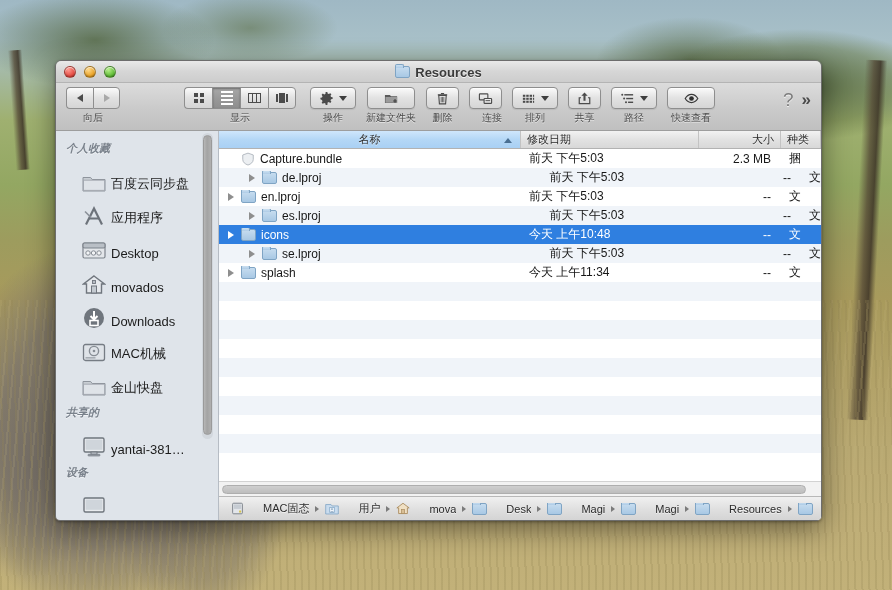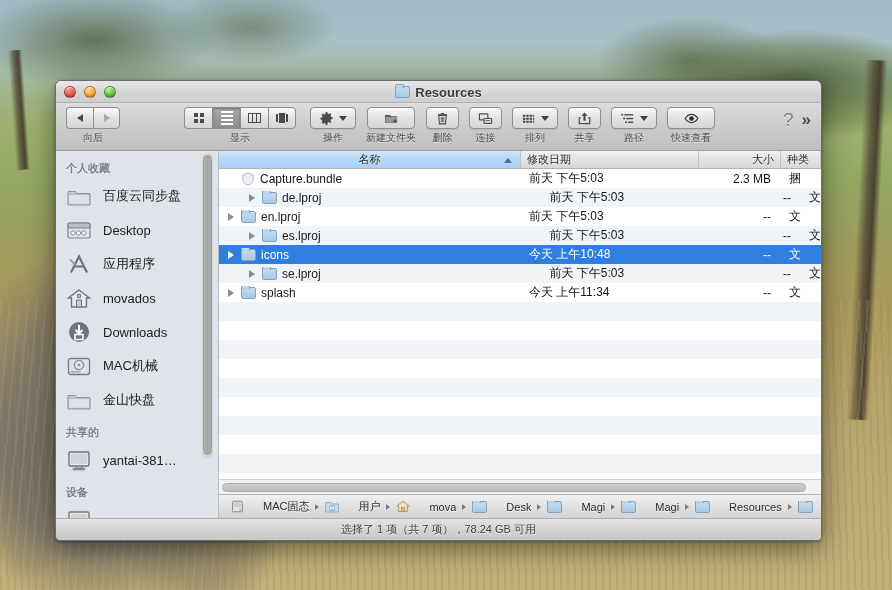--- a/index.html
+++ b/index.html
@@ -57,21 +57,20 @@
   #finder-window {
     position: absolute;
     left: 55px; top: 60px;
     width: 767px;     
     height: 461px;
     border-radius: 6px 6px 5px 5px;
     box-shadow: 0 8px 28px rgba(0,0,0,0.45), 0 1px 3px rgba(0,0,0,0.35);
     overflow: hidden;
     display: flex; flex-direction: column;
     border: 1px solid #6d6d6d;
-    margin-top: 20px;
   }
 
   
   #titlebar {
     height: 22px;
     background: linear-gradient(to bottom, #e9e9e9 0%, #d6d6d6 50%, #cdcdcd 100%);
     border-bottom: 1px solid #b4b4b4;
     display: flex; align-items: center;
     position: relative;
     flex: 0 0 auto;
@@ -200,24 +199,25 @@
     background: #dfe4ea;
     border-right: 1px solid #b6bcc4;
     padding-top: 6px;
     position: relative;
     overflow: hidden;
   }
   .sb-header {
     font-size: 11px; color: #7a828c; font-weight: bold;
     padding: 4px 0 3px 10px;
     text-shadow: 0 1px 0 rgba(255,255,255,0.55);
+    font-style: italic;
   }
   .sb-item {
-    height: 34px; display: flex; align-items: center; gap: 11px;
-    padding-left: 10px;
+    height: 34px; display: flex; align-items: flex-end; gap: 4px;
+    padding-left: 25px;
     font-size: 13px; color: #1c1c1c;
   }
   .sb-item .sb-label { white-space: nowrap; overflow: hidden; text-overflow: ellipsis; }
   .sb-ico { width: 26px; height: 22px; flex: 0 0 26px; display:flex; align-items:center; justify-content:center; }
 
   #sb-scrollbar {
     position: absolute; right: 5px; top: 2px;
     width: 11px; height: 306px;
     background: #d2d7dd;
     border-radius: 6px;
@@ -426,21 +426,21 @@
       <div class="btn">
         <svg class="tb-ico" viewBox="0 0 16 16">
           <path fill="none" stroke="#4b4b4b" stroke-width="1.2" d="M4 4.6h8l-.7 9.1H4.7z"></path>
           <path fill="none" stroke="#4b4b4b" stroke-width="1.2" d="M3 4.1h10M6.3 2.6h3.4"></path>
           <path fill="none" stroke="#6a6a6a" stroke-width="1" d="M6.6 6.3v5.7M8 6.3v5.7M9.4 6.3v5.7"></path>
         </svg>
       </div>
       <div class="tb-label">删除</div>
     </div>
 
-    <div class="tb-group" style="margin-right:10px;">
+    <div class="tb-group" style="margin-right:10px;align-items:flex-end;">
       <div class="btn">
         <svg class="tb-ico" viewBox="0 0 16 16">
           <rect x="1.5" y="3" width="9" height="6.5" rx="0.7" fill="none" stroke="#4b4b4b" stroke-width="1.2"></rect>
           <rect x="6.5" y="8" width="8" height="5.2" rx="0.7" fill="#ececec" stroke="#4b4b4b" stroke-width="1.2"></rect>
           <path stroke="#4b4b4b" stroke-width="1" d="M8 10.3h5"></path>
         </svg>
       </div>
       <div class="tb-label">连接</div>
     </div>
 
@@ -521,40 +521,40 @@
           <svg width="24" height="19" viewBox="0 0 24 19">
             <path d="M1 4.5h7.6l1.6 2H23v11.5H1z" fill="#c9ced4" stroke="#8e949c" stroke-width="1"></path>
             <path d="M1.5 7.2H22.6v10.2H1.5z" fill="#dfe3e8" stroke="#9aa0a8" stroke-width="0.8"></path>
           </svg>
         </span>
         <span class="sb-label">百度云同步盘</span>
       </div>
 
       <div class="sb-item">
         <span class="sb-ico">
+          <svg width="24" height="22" viewBox="0 0 24 22">
+            <path d="M4 19.5 L12 3.5 L20 19.5" fill="none" stroke="#6d737b" stroke-width="2.2"></path>
+            <path d="M7 13.5 H17" stroke="#6d737b" stroke-width="2"></path>
+            <path d="M3 6.5 L9 12.5" stroke="#8b9199" stroke-width="1.6"></path>
+          </svg>
+        </span>
+        <span class="sb-label">应用程序</span>
+      </div>
+
+      <div class="sb-item">
+        <span class="sb-ico">
           <svg width="24" height="19" viewBox="0 0 24 19">
             <rect x="1" y="2" width="22" height="15" rx="1.5" fill="#e3e6ea" stroke="#7d838b" stroke-width="1.2"></rect>
             <rect x="1" y="2" width="22" height="5" rx="1.5" fill="#b9bfc6" stroke="#7d838b" stroke-width="1.1"></rect>
             <circle cx="6" cy="12" r="2.2" fill="#f2f4f6" stroke="#868c94"></circle>
             <circle cx="11.5" cy="12" r="2.2" fill="#f2f4f6" stroke="#868c94"></circle>
             <circle cx="17" cy="12" r="2.2" fill="#f2f4f6" stroke="#868c94"></circle>
           </svg>
         </span>
         <span class="sb-label">Desktop</span>
-      </div>
-
-      <div class="sb-item">
-        <span class="sb-ico">
-          <svg width="24" height="22" viewBox="0 0 24 22">
-            <path d="M4 19.5 L12 3.5 L20 19.5" fill="none" stroke="#6d737b" stroke-width="2.2"></path>
-            <path d="M7 13.5 H17" stroke="#6d737b" stroke-width="2"></path>
-            <path d="M3 6.5 L9 12.5" stroke="#8b9199" stroke-width="1.6"></path>
-          </svg>
-        </span>
-        <span class="sb-label">应用程序</span>
       </div>
 
       <div class="sb-item">
         <span class="sb-ico">
           <svg width="24" height="21" viewBox="0 0 24 21">
             <path d="M12 2 L22.5 10 H19.5 V19 H4.5 V10 H1.5 Z" fill="#e6e9ed" stroke="#70767e" stroke-width="1.4"></path>
             <rect x="9.5" y="12" width="5" height="7" fill="#c4cad1" stroke="#70767e" stroke-width="1"></rect>
             <rect x="10.5" y="6.5" width="3" height="3" fill="#b7bdc4" stroke="#70767e" stroke-width="0.9"></rect>
           </svg>
         </span>
@@ -810,16 +810,13 @@
         <span class="crumb-sep"></span>
 
         <div class="crumb">
           <span class="folder"></span>
           <span class="crumb-label">icons</span>
         </div>
       </div>
     </div>
   </div>
 
-  <div id="statusbar">
-    <span>选择了 1 项（共 7 项），78.24 GB 可用</span>
-  </div>
 </div>
 
 </body></html>

